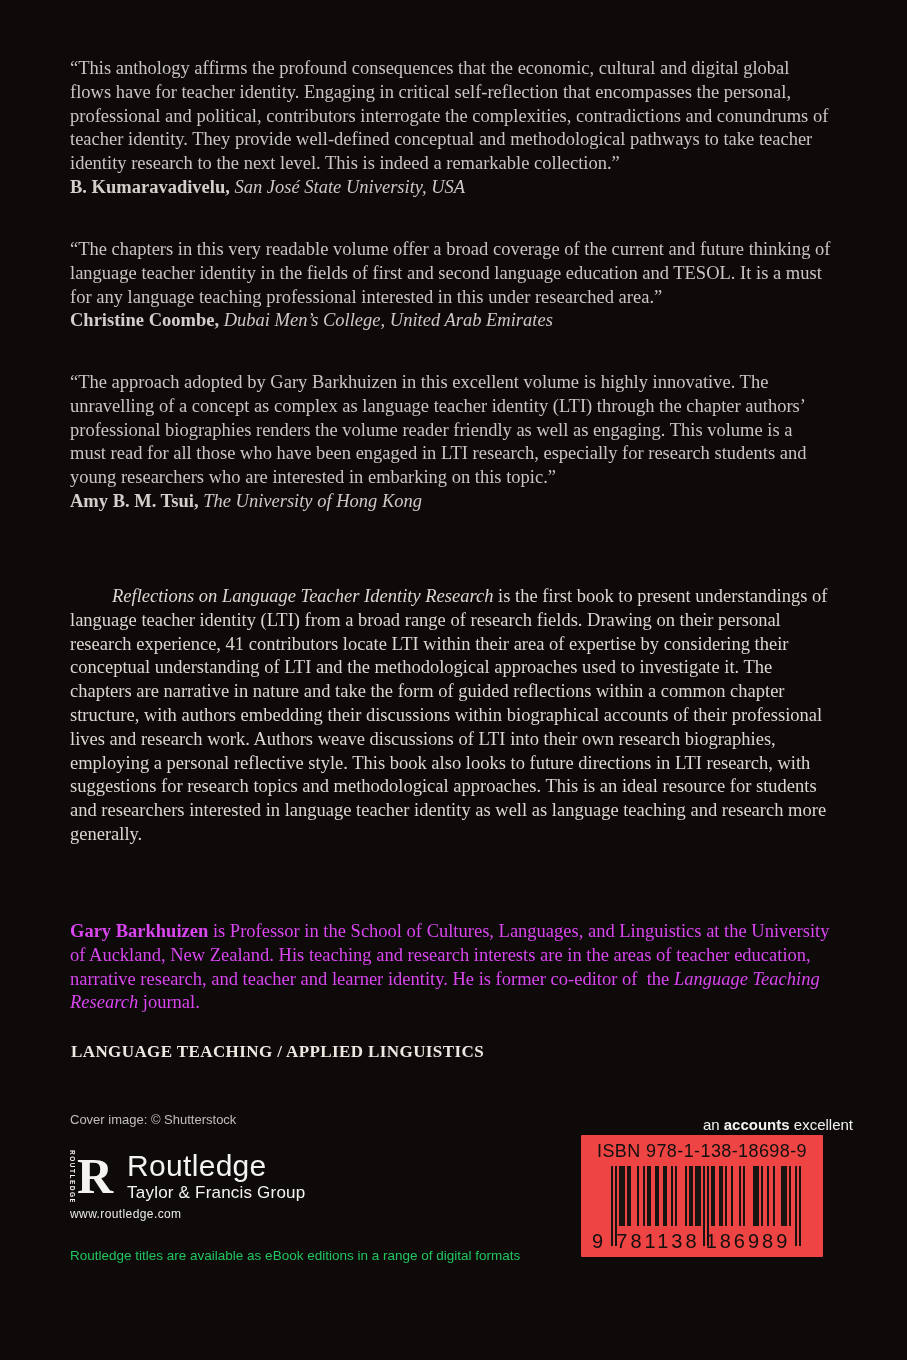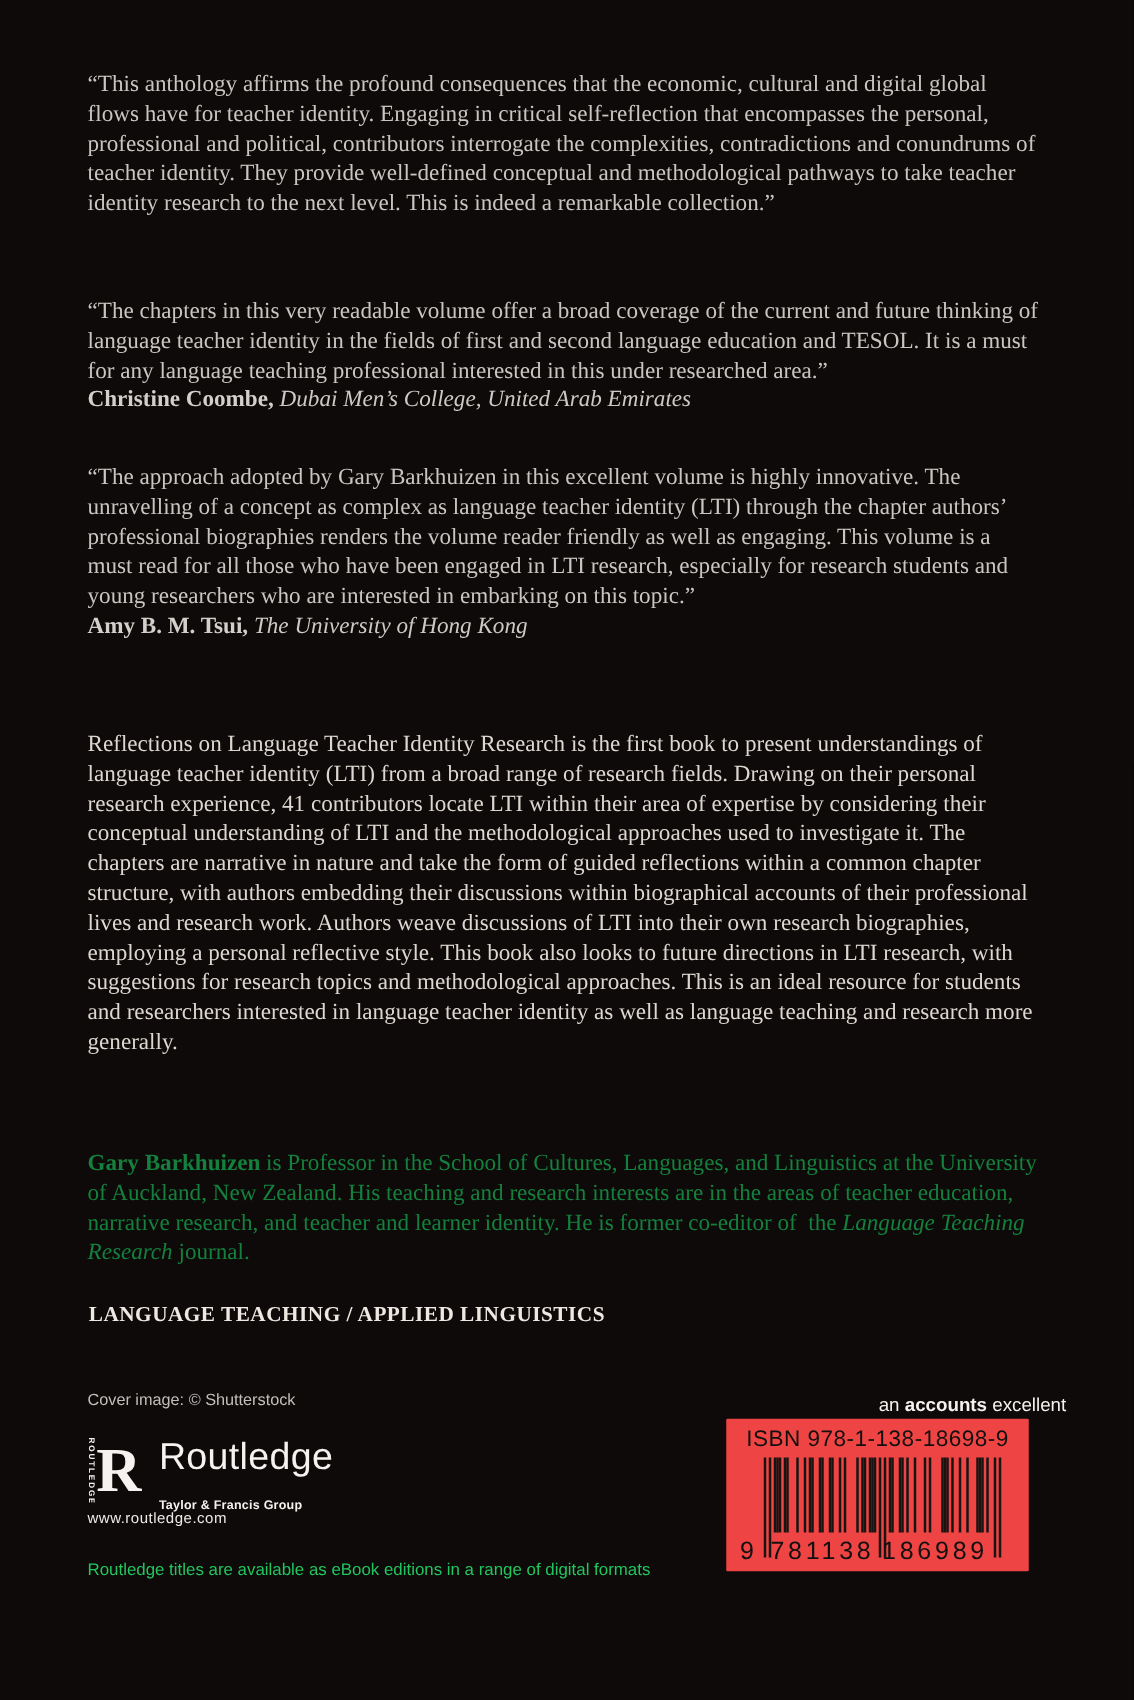--- a/index.html
+++ b/index.html
@@ -19,25 +19,25 @@
   
   .quote-block{left:70px;width:762px;color:#c9c5c1;}
   .quote-text{margin:0;font-size:18.5px;line-height:23.8px;}
   .attribution{margin:0;font-size:18.5px;line-height:23.8px;}
   .attr-name{font-weight:bold;color:#d3cfcb;}
   .attr-affiliation{font-style:italic;color:#cdc9c5;}
 
   
   .description{left:70px;top:585px;width:762px;margin:0;
     color:#ddd7d1;font-size:18.5px;line-height:23.8px;}
-  .desc-title{}
+  .desc-title{font-style:italic;margin-left:42px;}
 
   
   .bio{left:70px;top:920px;width:762px;margin:0;
-    color:#15803d;font-size:18.5px;line-height:23.8px;}
+    color:#d946ef;font-size:18.5px;line-height:23.8px;}
   .bio-name{font-weight:bold;}
   .bio-journal{font-style:italic;}
 
   
   .category{left:70px;top:1041px;margin:1px;color:#eee8e2;
     font-size:17px;font-weight:600;letter-spacing:0.4px;}
 
   
   .sans{font-family:"Liberation Sans", sans-serif;}
   .cover-credit{left:70px;top:1112px;color:#c2bfbb;font-size:13px;}
@@ -48,21 +48,21 @@
     font-size:6.5px;font-weight:bold;letter-spacing:1.5px;
     color:#f5f3f0;line-height:8px;height:52px;overflow:hidden;
   }
   .rlogo-r{
     color:#f5f3f0;font-family:"Liberation Serif", serif;
     font-weight:bold;font-size:50px;line-height:52px;
     margin-left:1px;
   }
   .rlogo-text{margin-left:14px;color:#f5f3f0;}
   .rlogo-name{font-size:30px;line-height:32px;font-weight:500;letter-spacing:0.3px;}
-  .rlogo-group{font-size:10px;font-weight:700;letter-spacing:0.2px;margin-top:17px;}
+  .rlogo-group{font-size:17px;font-weight:400;letter-spacing:0.2px;margin-top:1px;}
   .site-url{left:70px;top:1207px;color:#eceae7;font-size:12px;letter-spacing:0.4px;text-align:right;}
   .ebook-note{left:70px;top:1248px;color:#22c55e;font-size:13.5px;}
 
   
   .informa{top:1116px;right:86px;color:#f4f2ef;font-size:15px;}
   .informa-bold{font-weight:bold;}
   .barcode-box{
     left:581px;top:1135px;width:242px;height:122px;
     background:#ef4444;border-radius:1px;
   }
@@ -81,20 +81,21 @@
   .bc-num-left{left:33px;}
   .bc-num-right{left:123px;}
 </style>
 </head>
 <body>
 
 <div class="page" style="background: rgb(13, 10, 9);">
 
   <section class="abs quote-block" style="top:57px">
     <p class="quote-text">“This anthology affirms the profound consequences that the economic, cultural and digital global flows have for teacher identity. Engaging in critical self-reflection that encompasses the personal, professional and political, contributors interrogate the complexities, contradictions and conundrums of teacher identity. They provide well-defined conceptual and methodological pathways to take teacher identity research to the next level. This is indeed a remarkable collection.”</p>
+    <p class="attribution keep-space"><span class="attr-name">B. Kumaravadivelu,</span><span class="attr-affiliation"> San José State University, USA</span></p>
   </section>
 
   <section class="abs quote-block" style="top:238px">
     <p class="quote-text">“The chapters in this very readable volume offer a broad coverage of the current and future thinking of language teacher identity in the fields of first and second language education and TESOL. It is a must for any language teaching professional interested in this under researched area.”</p>
     <p class="attribution keep-space"><span class="attr-name">Christine Coombe,</span><span class="attr-affiliation"> Dubai Men’s College, United Arab Emirates</span></p>
   </section>
 
   <section class="abs quote-block" style="top:371px">
     <p class="quote-text">“The approach adopted by Gary Barkhuizen in this excellent volume is highly innovative. The unravelling of a concept as complex as language teacher identity (LTI) through the chapter authors’ professional biographies renders the volume reader friendly as well as engaging. This volume is a must read for all those who have been engaged in LTI research, especially for research students and young researchers who are interested in embarking on this topic.”</p>
     <p class="attribution keep-space"><span class="attr-name">Amy B. M. Tsui,</span><span class="attr-affiliation"> The University of Hong Kong</span></p>

